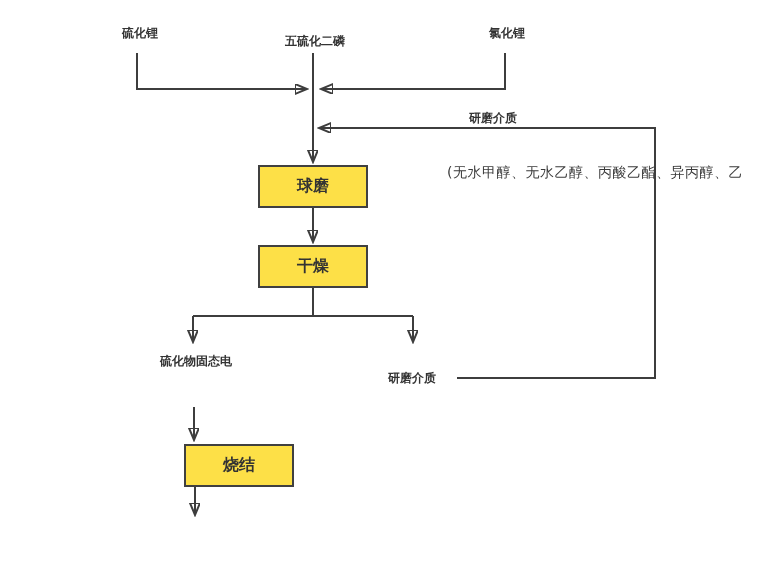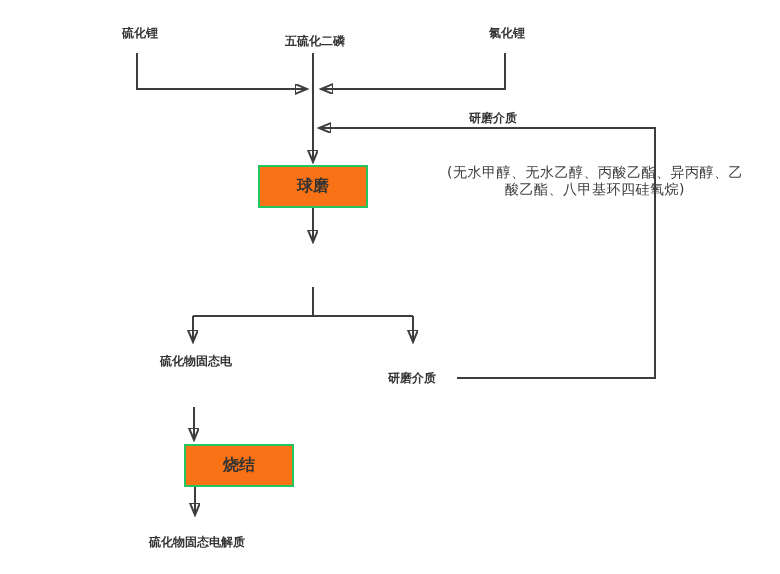--- a/index.html
+++ b/index.html
@@ -13,22 +13,22 @@
     position:absolute;transform:translateX(-50%);white-space:nowrap;
     font-size:12px;font-weight:700;color:#333333;line-height:19px;text-align:center;
   }
   .lbl.multiline{white-space:normal;width:130px;}
   .note{
     position:absolute;transform:translateX(-50%);text-align:center;
     font-size:14px;font-weight:400;color:#3a3a3a;line-height:17px;
     letter-spacing:0.5px;white-space:nowrap;margin-top:20px;
   }
   .pbox{
-    position:absolute;width:110px;height:43px;background:#f97316;
-    border:2px solid #22c55e;box-sizing:border-box;
+    position:absolute;width:110px;height:43px;background:#fde047;
+    border:2px solid #404040;box-sizing:border-box;
     display:flex;align-items:center;justify-content:center;
     font-size:16px;font-weight:700;color:#333333;
   }
   
   #lbl-li2s   {left:140px;top:24px;}
   #lbl-p2s5   {left:315px;top:32px;}
   #lbl-licl   {left:507px;top:24px;}
   #lbl-media-top{left:493px;top:109px;}
   #note-media {left:595px;top:144px;}
   #box-ballmill{left:258px;top:165px;}
@@ -71,30 +71,31 @@
     <path d="M195,487 V514" marker-end="url(#arr)"></path>
   </svg>
 
   <div class="lbl" id="lbl-li2s">硫化锂</div>
   <div class="lbl" id="lbl-p2s5">五硫化二磷</div>
   <div class="lbl" id="lbl-licl">氯化锂</div>
 
   <div class="lbl" id="lbl-media-top">研磨介质</div>
   <div class="note" id="note-media">
     <div>(无水甲醇、无水乙醇、丙酸乙酯、异丙醇、乙</div>
-    <div>酸乙酯、八甲基环四硅氧烷)</div>
   </div>
 
   <div class="pbox" id="box-ballmill">
     <span>球磨</span>
+  </div>
+  <div class="pbox" id="box-dry">
+    <span>干燥</span>
   </div>
   <div class="pbox" id="box-sinter">
     <span>烧结</span>
   </div>
 
   <div class="lbl multiline" id="lbl-precursor">
     <div>硫化物固态电</div>
   </div>
   <div class="lbl" id="lbl-media-recycle">研磨介质</div>
 
-  <div class="lbl" id="lbl-final">硫化物固态电解质</div>
 
 </div>
 
 </body></html>

